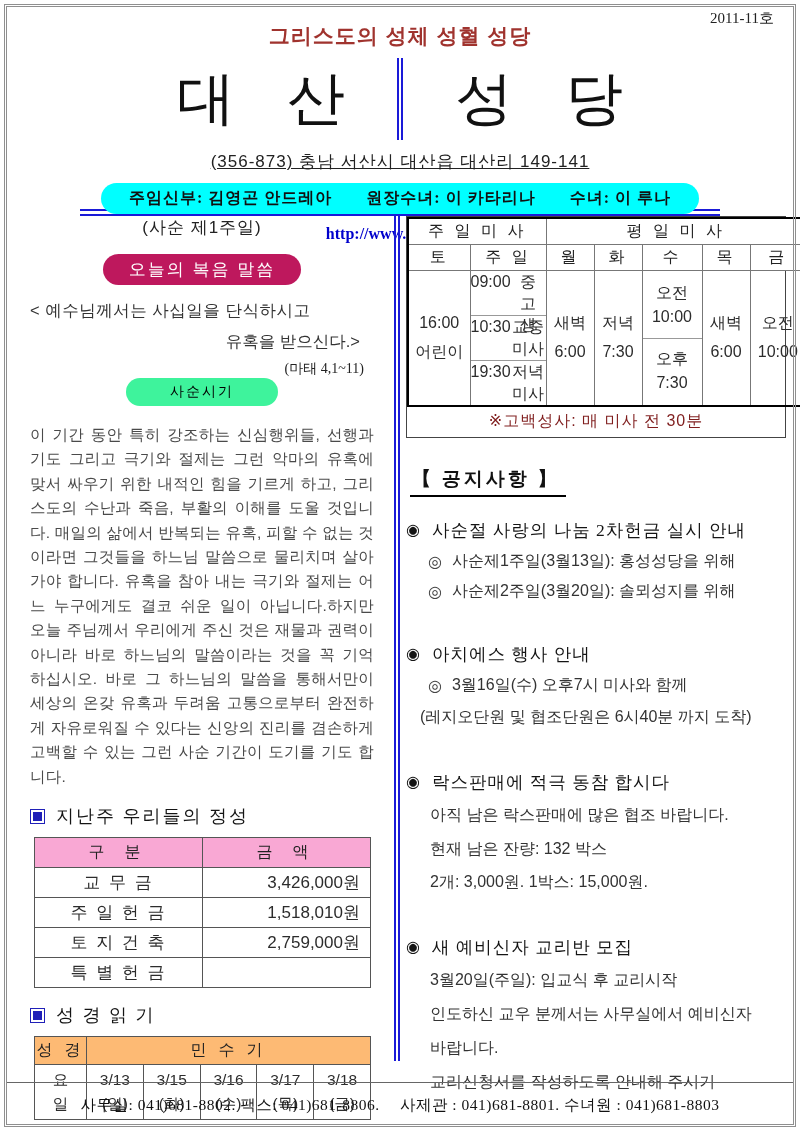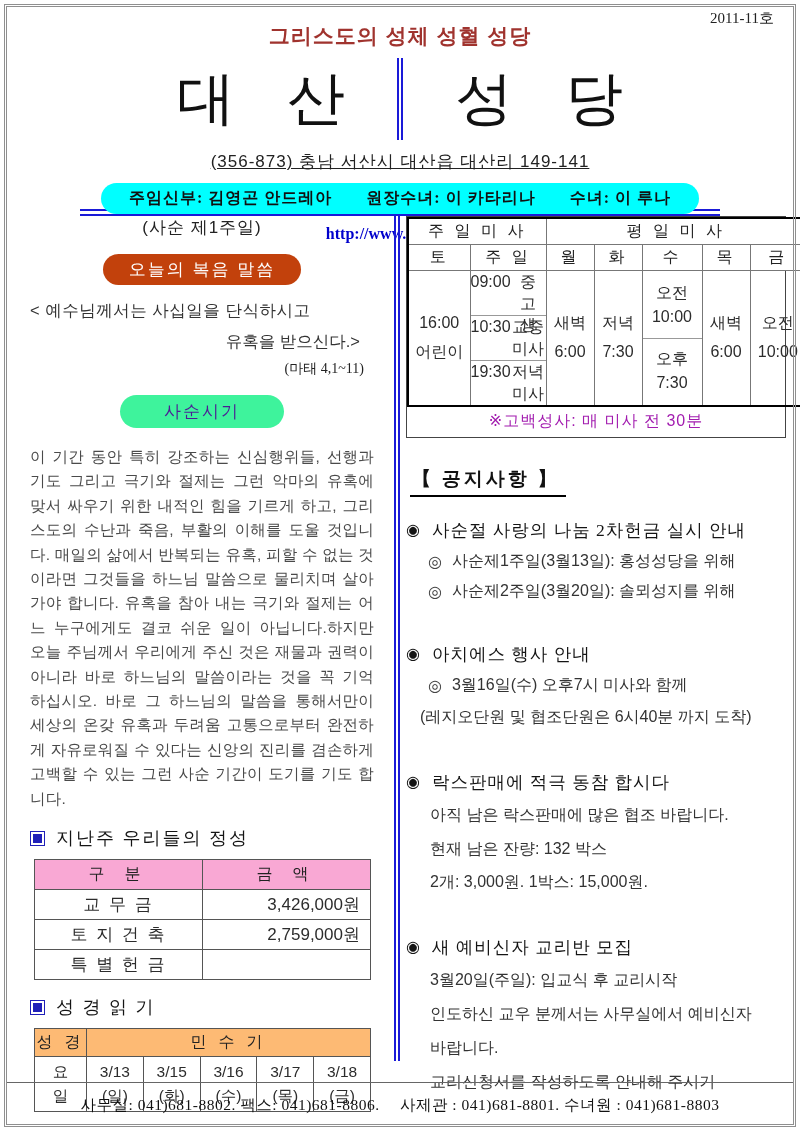--- a/index.html
+++ b/index.html
@@ -30,28 +30,28 @@
     font-family:"Liberation Serif","DejaVu Serif",serif;}
 
   
   .v-divider{position:absolute;left:394px;top:183px;height:878px;width:2px;
     border-left:2px solid #1a1ad8;border-right:2px solid #1a1ad8;}
 
   
   .left-col{position:absolute;left:30px;top:186px;width:344px;}
   .date1,.date2{text-align:center;font-size:17px;color:#222;letter-spacing:1px;}
   .date2{margin-top:7px;}
-  .gospel-badge{display:block;margin:15px auto 0;width:fit-content;background:#c2410c;color:#fff;
+  .gospel-badge{display:block;margin:15px auto 0;width:fit-content;background:#be185d;color:#fff;
     border-radius:17px;padding:4px 26px;font-size:17px;letter-spacing:2px;}
   .verse1{margin-top:15px;font-size:16.5px;color:#333;letter-spacing:0.5px;}
   .verse2{margin-top:9px;text-align:right;padding-right:14px;font-size:16.5px;color:#333;}
   .verse-ref{margin-top:7px;text-align:right;padding-right:10px;font-size:14px;color:#222;
     font-family:"Liberation Serif","DejaVu Serif",serif;}
-  .season-badge{display:block;margin:17px auto 0;width:fit-content;background:#3ef39c;
-    border-radius:17px;padding:5px 44px;font-size:17px;letter-spacing:2px;color:#4c1d95;}
+  .season-badge{display:block;margin:0 auto 0;width:fit-content;background:#3ef39c;
+    border-radius:17px;padding:5px 44px;font-size:14px;letter-spacing:2px;color:#000000;}
   .body-par{margin-top:17px;font-size:15.5px;line-height:24.4px;text-align:justify;
     color:#4a4a4a;letter-spacing:0.2px;}
 
   .sec-title{margin-top:15px;display:flex;align-items:center;gap:11px;font-size:18px;
     letter-spacing:2px;color:#141414;font-family:"Liberation Serif","DejaVu Serif",serif;}
   .blue-square{flex:0 0 auto;width:13px;height:13px;background:#2020b8;
     box-shadow:inset 0 0 0 2px #fff;border:1px solid #2020b8;}
 
   table.offering{width:337px;margin:9px 0 0 4px;border-collapse:collapse;table-layout:fixed;}
   table.offering th{background:#f9a8d4;border:1px solid #555;font-weight:normal;height:27px;
@@ -75,21 +75,21 @@
   table.mass th{border:1px solid #777;font-weight:normal;font-size:16px;height:23px;
     letter-spacing:3px;color:#222;background:#fff;}
   table.mass td{border:1px solid #777;padding:0;text-align:center;font-size:16px;color:#2c2c2c;
     vertical-align:middle;}
   .cell2{line-height:1.8;}
   td.stack{vertical-align:top;}
   .sub3{height:44px;display:flex;flex-direction:row;justify-content:center;line-height:1.35;}
   .sub3 + .sub3{border-top:1px solid #999;}
   .sub2{height:65px;display:flex;flex-direction:column;justify-content:center;line-height:1.5;}
   .sub2 + .sub2{border-top:1px solid #999;}
-  .confession-note{text-align:center;font-size:16px;padding:4px 0 5px;letter-spacing:1px;color:#a21caf;}
+  .confession-note{text-align:center;font-size:16px;padding:4px 0 5px;letter-spacing:1px;color:#7f1d1d;}
 
   .notice-head{margin:28px 0 4px 4px;width:fit-content;font-size:19px;font-weight:bold;
     letter-spacing:3px;color:#111;border-bottom:2px solid #000;padding:0 6px 3px 2px;
     font-family:"Liberation Serif","DejaVu Serif",serif;}
   .notice-group{margin-top:21px;}
   .n-title{display:flex;align-items:center;gap:11px;font-size:17.5px;color:#141414;
     letter-spacing:1px;font-family:"Liberation Serif","DejaVu Serif",serif;}
   .n-bullet{font-size:16px;line-height:1;}
   .n-sub{display:flex;align-items:center;gap:10px;margin:9px 0 0 22px;font-size:16px;color:#333;}
   .n-sub .n-bullet{color:#444;}
@@ -147,20 +147,24 @@
         <col style="width:50%">
       </colgroup>
     <tbody>
         <tr>
       <th>구  분</th>
       <th>금  액</th>
     </tr>
     <tr>
       <td class="cat">교 무 금</td>
       <td class="amt">3,426,000원</td>
+    </tr>
+    <tr>
+      <td class="cat">주 일 헌 금</td>
+      <td class="amt">1,518,010원</td>
     </tr>
     <tr>
       <td class="cat">토 지 건 축</td>
       <td class="amt">2,759,000원</td>
     </tr>
     <tr>
       <td class="cat">특 별 헌 금</td>
       <td class="amt"></td>
     </tr>
   </tbody>

